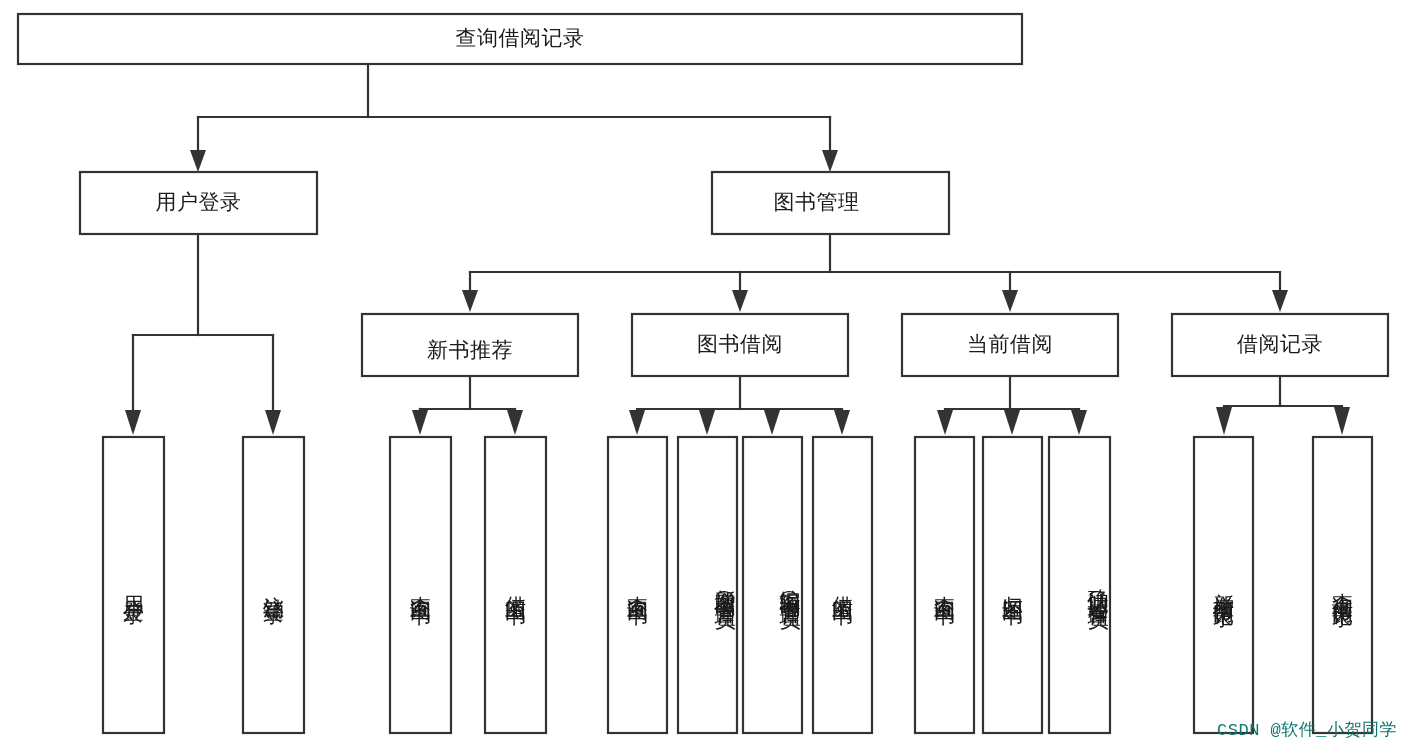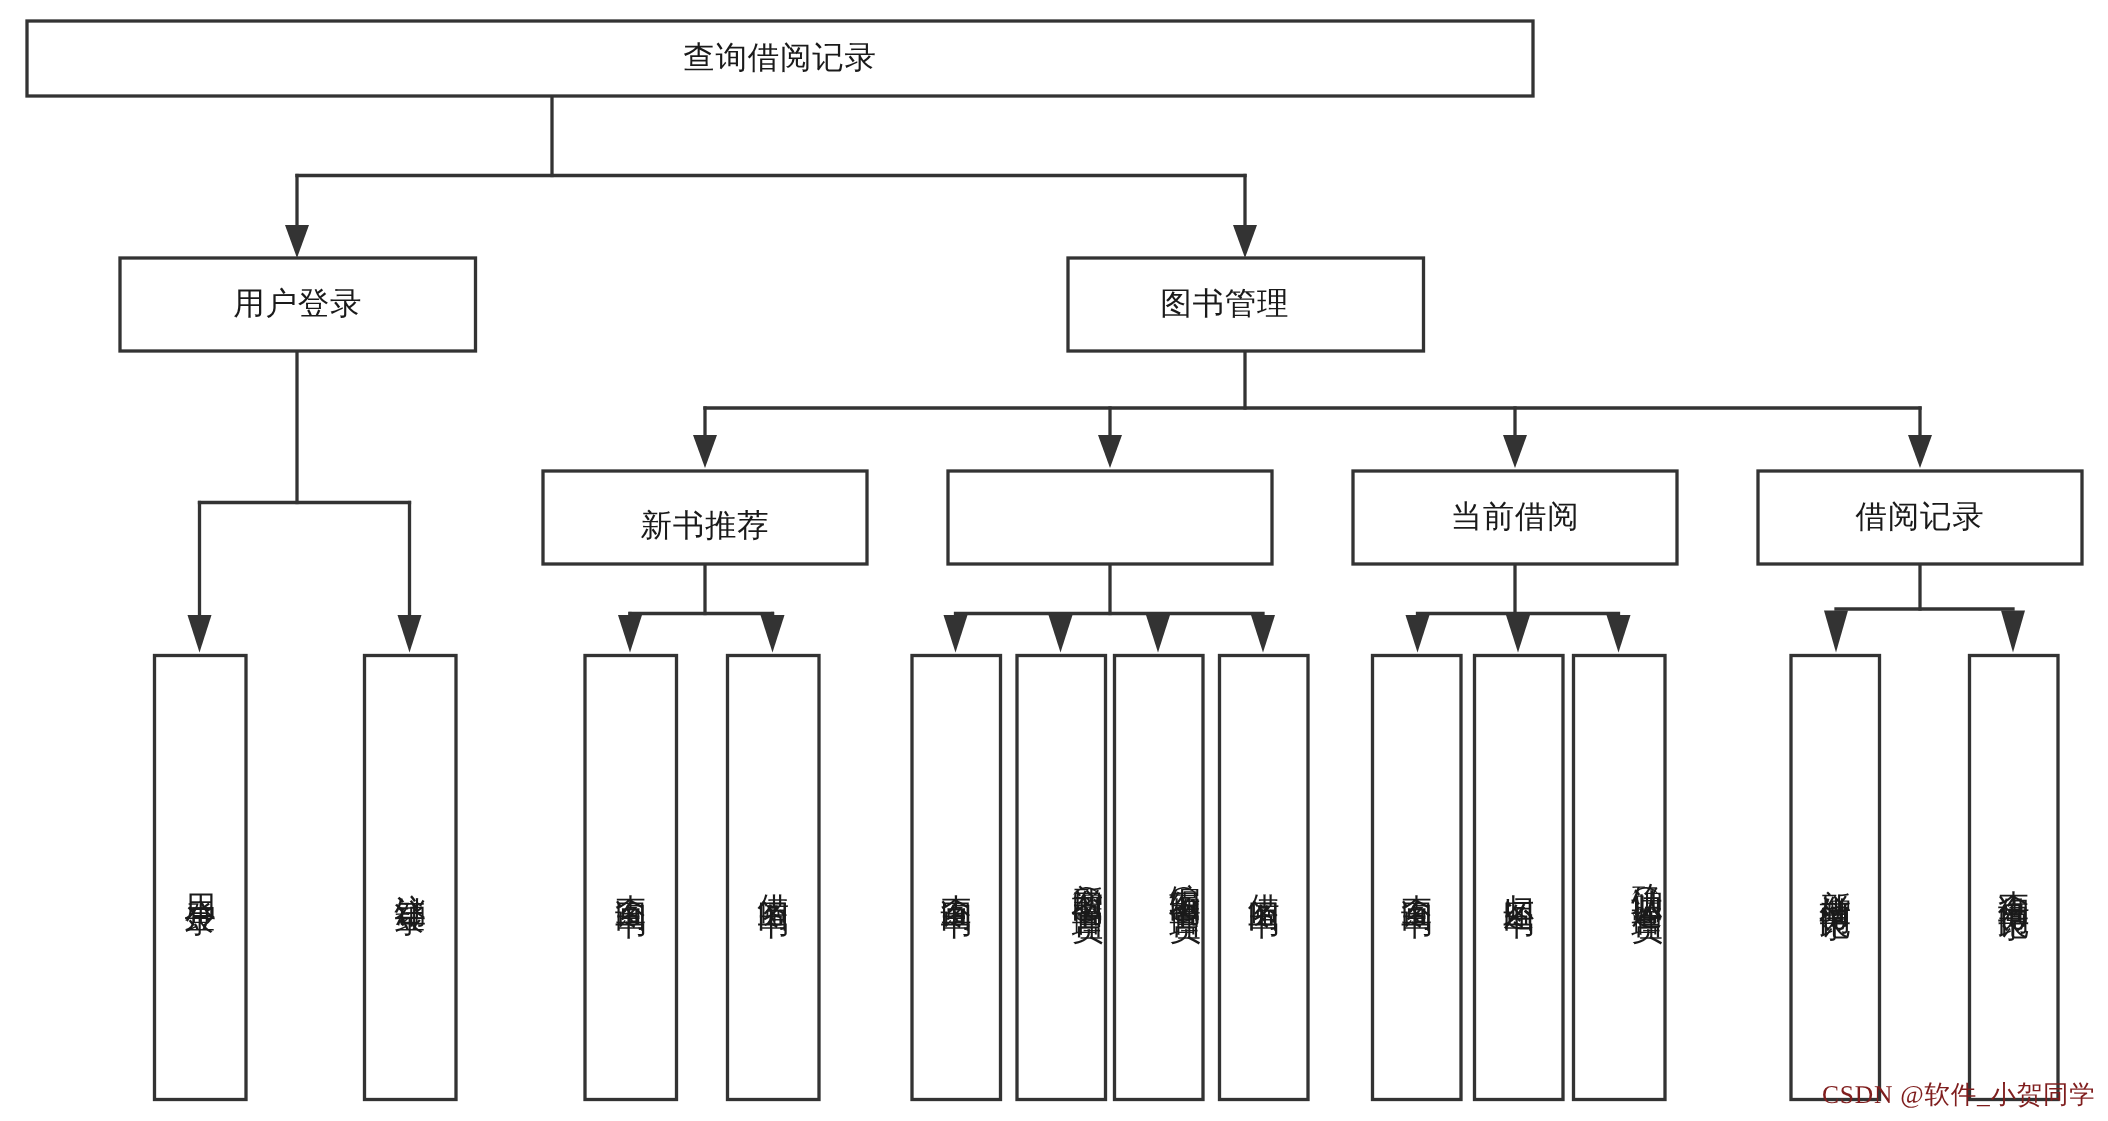--- a/index.html
+++ b/index.html
@@ -64,22 +64,22 @@
     font-size: 21px;
     letter-spacing: 3px;
     line-height: 1.15;
     padding: 4px 0;
   }
   .watermark {
     position: absolute;
     right: 8px;
     bottom: 6px;
     font-size: 17px;
-    color: #7f1d1d;
-    font-family: Liberation Serif, serif;
+    color: #0f766e;
+    font-family: Liberation Mono, monospace;
     letter-spacing: 0.5px;
     white-space: nowrap;
   }
 </style>
 </head>
 <body>
 
 <div id="diagram-root">
 
   <svg class="diagram-canvas" viewBox="0 0 1405 747">
@@ -176,20 +176,21 @@
     <rect class="node-box" x="1194" y="437" width="59" height="296"></rect>
     <rect class="node-box" x="1313" y="437" width="59" height="296"></rect>
   </svg>
 
   <div class="node-label horizontal" style="left:18px; top:14px; width:1004px; height:50px;">查询借阅记录</div>
 
   <div class="node-label horizontal" style="left:80px; top:172px; width:237px; height:62px;">用户登录</div>
   <div class="node-label horizontal" style="left:712px; top:172px; width:209px; height:62px;">图书管理</div>
 
   <div class="node-label horizontal" style="left:362px; top:320px; width:216px; height:62px;border-radius:25px;">新书推荐</div>
+  <div class="node-label horizontal" style="left:632px; top:314px; width:216px; height:62px;">图书借阅</div>
   <div class="node-label horizontal" style="left:1172px; top:314px; width:216px; height:62px;">借阅记录</div>
   <div class="node-label horizontal" style="left:902px; top:314px; width:216px; height:62px;">当前借阅</div>
 
   <div class="node-label vertical" style="left:103px; top:437px; width:61px; height:296px;">用户登录</div>
   <div class="node-label vertical" style="left:243px; top:437px; width:61px; height:296px;">注销登录</div>
 
   <div class="node-label vertical" style="left:390px; top:437px; width:61px; height:296px;">查询图书</div>
   <div class="node-label vertical" style="left:485px; top:437px; width:61px; height:296px;">借阅图书</div>
 
   <div class="node-label vertical" style="left:608px; top:437px; width:59px; height:296px;">查询图书</div>

